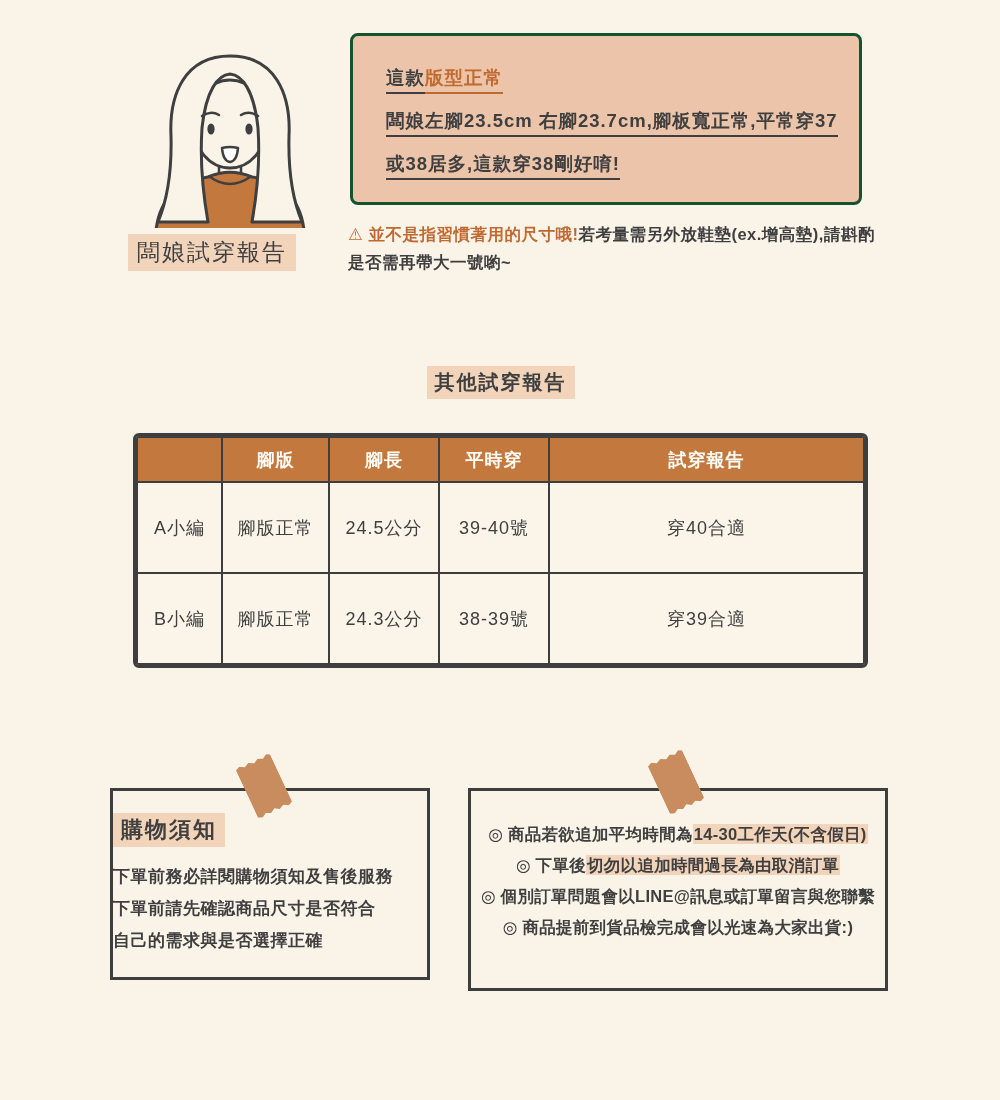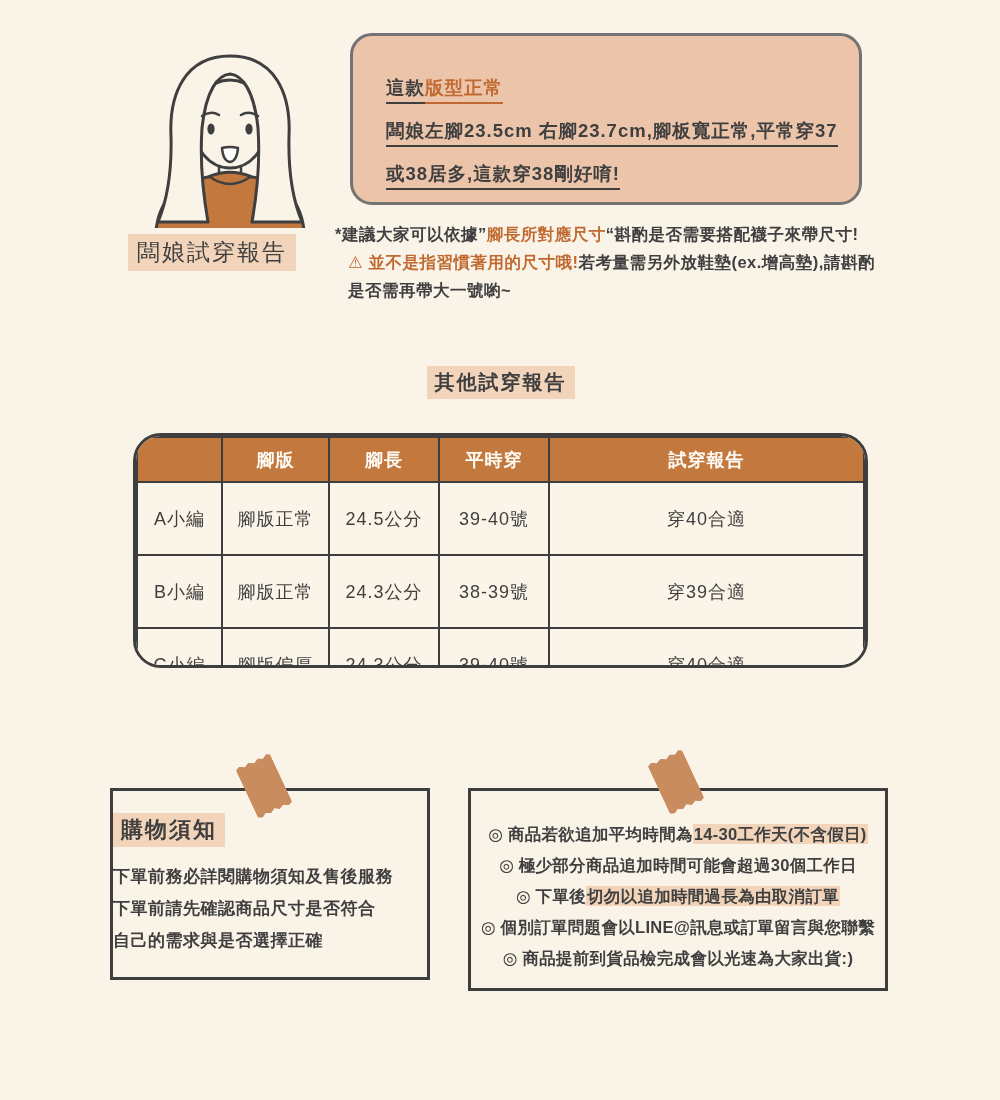--- a/index.html
+++ b/index.html
@@ -12,22 +12,22 @@
     overflow:hidden;
   }
   .page { position:absolute; inset:0; width:1000px; height:1100px; background:#FAF3E8; }
 
   
   .avatar { position:absolute; left:130px; top:28px; width:200px; height:200px; }
 
   
   .bubble {
     position:absolute; left:350px; top:33px; width:512px; height:172px;
-    background:#EBC4A9; border:3px solid #737373; border-radius:22px;
-    padding:30px 24px 0 33px;
+    background:#EBC4A9; border:3px solid #14532d; border-radius:8px;
+    padding:20px 24px 0 33px;
   }
   .bubble-line { font-size:18.5px; font-weight:bold; letter-spacing:1px; line-height:43px; white-space:nowrap; }
   .u-dark  { border-bottom:2px solid #3F3F3F; padding-bottom:4px; }
   .u-orange{ border-bottom:2px solid #C06A31; padding-bottom:4px; color:#C06A31; }
 
   
   .boss-label {
     position:absolute; left:128px; top:234px;
     background:#F2D4BB; padding:3px 9px;
     font-size:23px; font-weight:normal; letter-spacing:2px;
@@ -42,21 +42,21 @@
   
   .section-title-wrap { position:absolute; left:133px; top:366px; width:735px; text-align:center; }
   .section-title {
     display:inline-block; background:#F2D4BB; padding:3px 8px;
     font-size:20px; font-weight:bold; letter-spacing:2px;font-family:Liberation Serif, serif;
   }
 
   
   .fit-table-wrap {
     position:absolute; left:133px; top:433px; width:735px; height:235px;
-    border:3px solid #3E3E3E; border-radius:28px; overflow:hidden;
+    border:3px solid #3E3E3E; border-radius:6px; overflow:hidden;
     background:#FBF4E9;
   }
   table.fit { width:100%; height:100%; border-collapse:collapse; table-layout:fixed; }
   table.fit th, table.fit td {
     border:2.5px solid #3E3E3E; text-align:center; vertical-align:middle;
     font-size:18px; letter-spacing:1px;
   }
   table.fit th { background:#C3783E; color:#FFFDF8; font-weight:bold; height:45px; }
   table.fit td { background:#FBF4E9; font-weight:normal; height:73px; }
   col.c0{width:85px;} col.c1{width:107px;} col.c2{width:110px;} col.c3{width:110px;} col.c4{width:auto;}
@@ -113,21 +113,20 @@
 
   <div class="bubble">
     <div class="bubble-line"><span class="u-dark">這款</span><span class="u-orange">版型正常</span></div>
     <div class="bubble-line"><span class="u-dark">闆娘左腳23.5cm 右腳23.7cm,腳板寬正常,平常穿37</span></div>
     <div class="bubble-line"><span class="u-dark">或38居多,這款穿38剛好唷!</span></div>
   </div>
 
   <div class="boss-label">闆娘試穿報告</div>
 
   <div class="notes">
-    <div class="note-line"><span>*建議大家可以依據”</span><span class="orange">腳長所對應尺寸</span><span>“斟酌是否需要搭配襪子來帶尺寸!</span></div>
     <div class="note-line note-indent"><span class="orange">⚠</span><span class="orange"> 並不是指習慣著用的尺寸哦!</span><span>若考量需另外放鞋墊(ex.增高墊),請斟酌</span></div>
     <div class="note-line note-indent">是否需再帶大一號喲~</div>
   </div>
 
   <div class="section-title-wrap">
     <span class="section-title">其他試穿報告</span>
   </div>
 
   <div class="fit-table-wrap">
     <table class="fit">
@@ -155,41 +154,33 @@
           <td>39-40號</td>
           <td>穿40合適</td>
         </tr>
         <tr>
           <td>B小編</td>
           <td>腳版正常</td>
           <td>24.3公分</td>
           <td>38-39號</td>
           <td>穿39合適</td>
         </tr>
-        <tr>
-          <td>C小編</td>
-          <td>腳版偏厚</td>
-          <td>24.3公分</td>
-          <td>39-40號</td>
-          <td>穿40合適</td>
-        </tr>
       </tbody>
     </table>
   </div>
 
   <div class="box box-left">
     <div><span class="box-title">購物須知</span></div>
     <div class="box-left-line">下單前務必詳閱購物須知及售後服務</div>
     <div class="box-left-line">下單前請先確認商品尺寸是否符合</div>
     <div class="box-left-line">自己的需求與是否選擇正確</div>
   </div>
 
   <div class="box box-right">
     <div class="box-right-line"><span>◎ 商品若欲追加平均時間為</span><span class="hl">14-30工作天(不含假日)</span></div>
-    <div class="box-right-line"><span>◎ 極少部分商品追加時間可能會超過30個工作日</span></div>
     <div class="box-right-line"><span>◎ 下單後</span><span class="hl">切勿以追加時間過長為由取消訂單</span></div>
     <div class="box-right-line"><span>◎ 個別訂單問題會以LINE@訊息或訂單留言與您聯繫</span></div>
     <div class="box-right-line"><span>◎ 商品提前到貨品檢完成會以光速為大家出貨:)</span></div>
   </div>
 
   <div class="tape tape-left"></div>
   <div class="tape tape-right"></div>
 
 </div>
 

